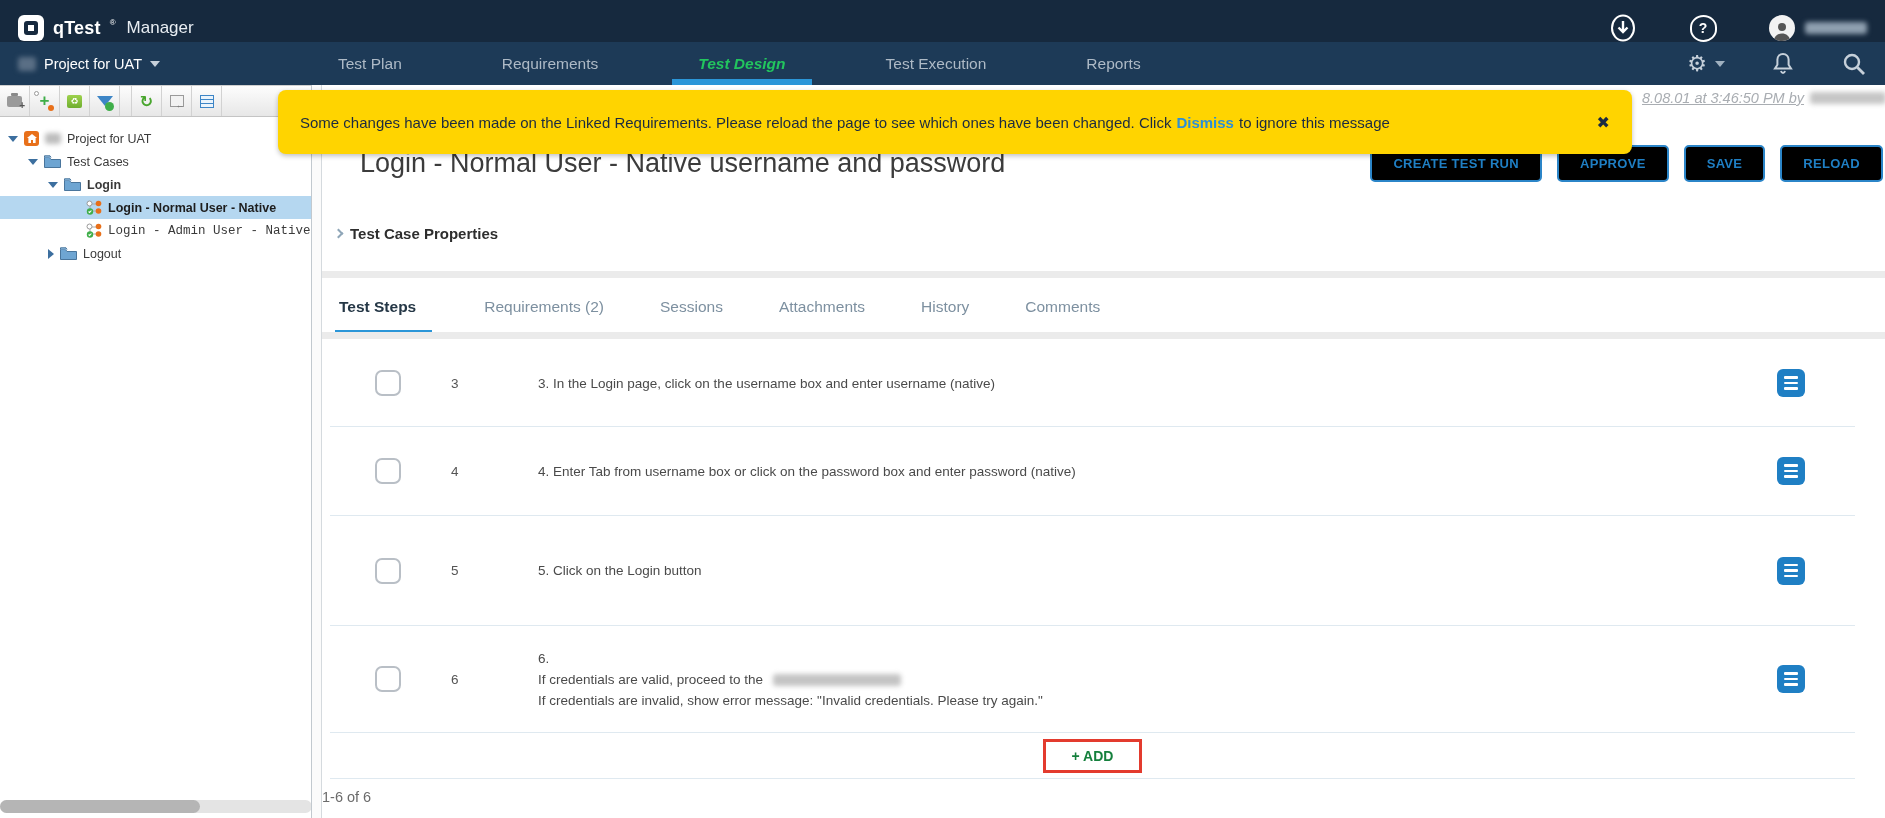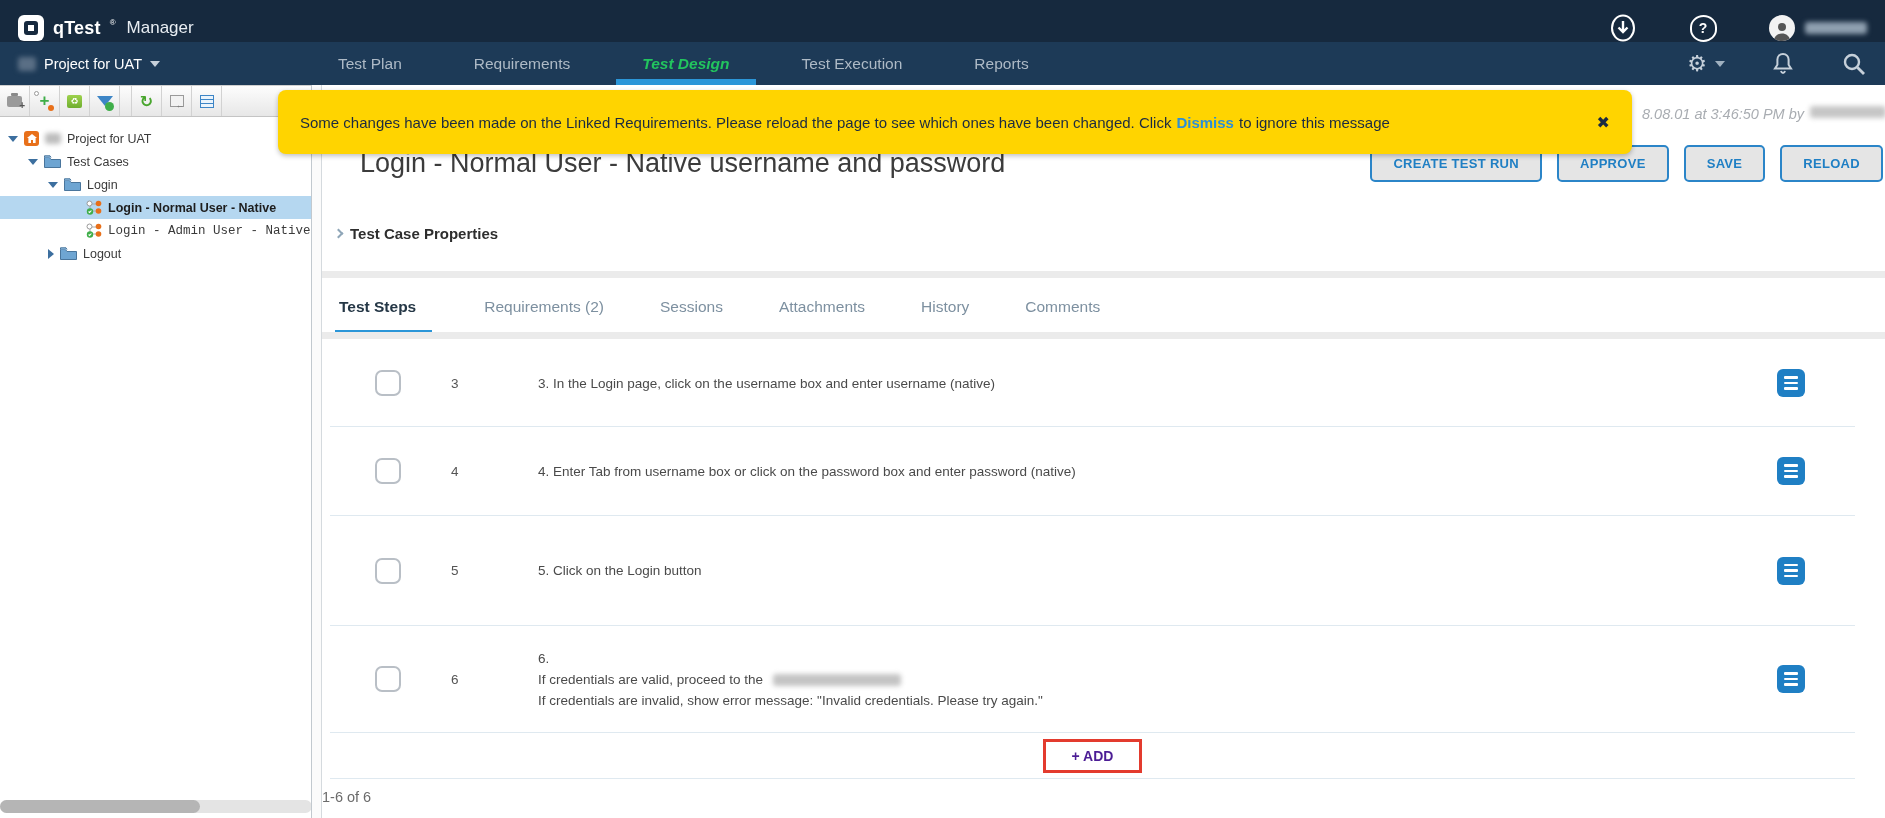--- a/index.html
+++ b/index.html
@@ -29,21 +29,21 @@
   .avatar { width:26px; height:26px; border-radius:50%; background:#f2f2f2; overflow:hidden;
     display:flex; align-items:flex-end; justify-content:center; }
   .blur { filter:blur(2.5px); border-radius:3px; display:inline-block; }
 
   
   .navbar { position:absolute; left:0; top:42px; width:100%; height:43px;
     background:#1d3a57; display:flex; align-items:center; padding:0 18px; }
   .proj-sel { display:flex; align-items:center; gap:8px; color:#fff; font-size:14.5px; cursor:pointer; }
   .caret-down { width:0; height:0; border-left:5px solid transparent; border-right:5px solid transparent;
     border-top:6px solid #c6d0da; }
-  .nav-tabs { position:absolute; left:330px; top:0; height:43px; display:flex; gap:56px; }
+  .nav-tabs { position:absolute; left:330px; top:0; height:43px; display:flex; gap:84px; }
   .nav-tab { height:43px; display:flex; align-items:center; color:#aebac6; font-size:15.5px;
     cursor:pointer; position:relative; padding:0 8px; }
   .nav-tab.active { color:#22c55e; font-weight:bold;font-style:italic; }
   .nav-tab.active::after { content:""; position:absolute; left:-18px; right:-18px; bottom:0;
     height:6px; background:#2b96d8; }
   .navbar-right { margin-left:auto; display:flex; align-items:center; gap:46px; }
   .gear-wrap { display:flex; align-items:center; gap:8px; cursor:pointer; }
   .gear-glyph { color:#c6d0da; font-size:22px; line-height:22px; }
   .nv-svg { cursor:pointer; }
 
@@ -93,30 +93,30 @@
   .tc-ic { flex:none; }
   .hscroll { position:absolute; left:0; bottom:5px; width:312px; height:13px; background:#e4e4e4; border-radius:7px; }
   .hscroll-thumb { width:200px; height:13px; background:#b5b5b5; border-radius:7px; cursor:pointer; }
 
   
   .banner { position:absolute; left:278px; top:90px; width:1354px; height:64px; background:#ffd400;
     border-radius:8px; display:flex; align-items:center; padding:0 22px; z-index:20;
     box-shadow:0 2px 5px rgba(0,0,0,.25); font-size:15px; color:#1b2a41; }
   .banner .dismiss { color:#2b8fd8; font-weight:bold; cursor:pointer; margin:0 5px; }
   .banner .close-x { margin-left:auto; font-size:16px; font-weight:bold; color:#1b2a41; cursor:pointer; }
-  .meta-ts { position:absolute; left:1642px; top:106px; z-index:5; font-style:italic;
-    color:#a9adb2; font-size:14.5px; display:flex; align-items:flex-start; gap:6px; white-space:nowrap; }
+  .meta-ts { position:absolute; left:1642px; top:90px; z-index:5; font-style:italic;
+    color:#a9adb2; font-size:14.5px; display:flex; align-items:center; gap:6px; white-space:nowrap;text-decoration:underline; }
 
   
   .main { position:absolute; left:322px; top:85px; width:1563px; height:733px; background:#fff; }
   .title-row { position:absolute; top:60px; left:13px; right:2px; display:flex;
     align-items:center; justify-content:space-between;margin-left:25px; }
   .page-title { font-size:27px; font-weight:300; color:#3c3c3c; }
   .actions { display:flex; gap:15px; }
-  .btn { background:#e5e5e5; border:2px solid #2b85c8; color:#1f7fc4; font-weight:bold;
+  .btn { background:#000000; border:2px solid #2b85c8; color:#1f7fc4; font-weight:bold;
     font-size:13px; padding:9px 21px; border-radius:5px; cursor:pointer; letter-spacing:.3px;
     font-family:inherit; white-space:nowrap; }
   .props-row { position:absolute; top:140px; left:13px; display:flex; align-items:center; gap:8px; cursor:pointer; }
   .chev { width:7px; height:7px; border-top:2px solid #8fa6b8; border-right:2px solid #8fa6b8;
     transform:rotate(45deg); }
   .props-label { font-size:15px; font-weight:bold; color:#2e2e2e; }
   .band { position:absolute; left:0; right:0; height:7px; background:#ebebeb; }
   .band1 { top:186px; } .band2 { top:247px; }
   .tabs-row { position:absolute; top:205px; left:13px; display:flex; gap:48px; }
   .tab { font-size:15.5px; color:#7d90a0; cursor:pointer; padding:8px 4px 14px 4px; }
@@ -126,21 +126,21 @@
     padding-left:45px; margin:0 30px 0 8px; border-bottom:1px solid #dfe9f0; }
   .h87{height:87px;} .h89{height:89px;} .h110{height:110px;} .h107{height:107px;}
   .cb { width:26px; height:26px; border:2px solid #b9bfc6; border-radius:7px; background:#fff; cursor:pointer; }
   .step-num { font-size:13.5px; color:#555; padding-left:50px; }
   .step-text { font-size:13.5px; color:#4a4a4a; padding-left:25px; line-height:21px; cursor:text; }
   .ham { width:28px; height:28px; background:#1f7fc4; border-radius:6px; cursor:pointer;
     display:flex; flex-direction:column; align-items:center; justify-content:center; gap:3px; }
   .ham span { width:14px; height:2.5px; background:#fff; border-radius:1px; }
   .add-row { height:46px; margin:0 30px 0 8px; border-bottom:1px solid #dfe9f0;
     display:flex; align-items:center; justify-content:center; }
-  .add-btn { border:3px solid #e33b2e; padding:6px 26px; color:#4c1d95; font-weight:bold;
+  .add-btn { border:3px solid #e33b2e; padding:6px 26px; color:#15803d; font-weight:bold;
     font-size:14px; cursor:pointer; background:#fff;text-align:right; }
   .pagination { margin:10px 0 0 0; font-size:14.5px; color:#6b6b6b; }
 </style>
 </head>
 <body>
 
 <div class="screen">
 
   <header class="topbar">
     <div class="brand">
@@ -255,21 +255,21 @@
         <span>Project for UAT</span>
       </div>
       <div class="trow" style="padding-left:28px;">
         <span class="arr-down"></span>
         <svg class="folder-ic" width="17" height="13" viewBox="0 0 17 13">
             <path d="M.5 2.5h5l1.5 2h9.5v8H.5z" fill="#6ea5d2" stroke="#49759c"></path>
             <path d="M.5 2.5V.8h5.5l1 1.7" fill="#8cb8dd" stroke="#49759c"></path>
           </svg>
         <span>Test Cases</span>
       </div>
-      <div class="trow" style="padding-left:48px;">
+      <div class="trow" style="padding-left:48px;font-weight:bold;">
         <span class="arr-down"></span>
         <svg class="folder-ic" width="17" height="13" viewBox="0 0 17 13">
             <path d="M.5 2.5h5l1.5 2h9.5v8H.5z" fill="#6ea5d2" stroke="#49759c"></path>
             <path d="M.5 2.5V.8h5.5l1 1.7" fill="#8cb8dd" stroke="#49759c"></path>
           </svg>
         <span>Login</span>
       </div>
       <div class="trow selected" style="padding-left:86px;">
         <svg class="tc-ic" width="16" height="15" viewBox="0 0 16 15">
             <path d="M4 4v7h6M4 4h6" stroke="#aaa" fill="none"></path>

